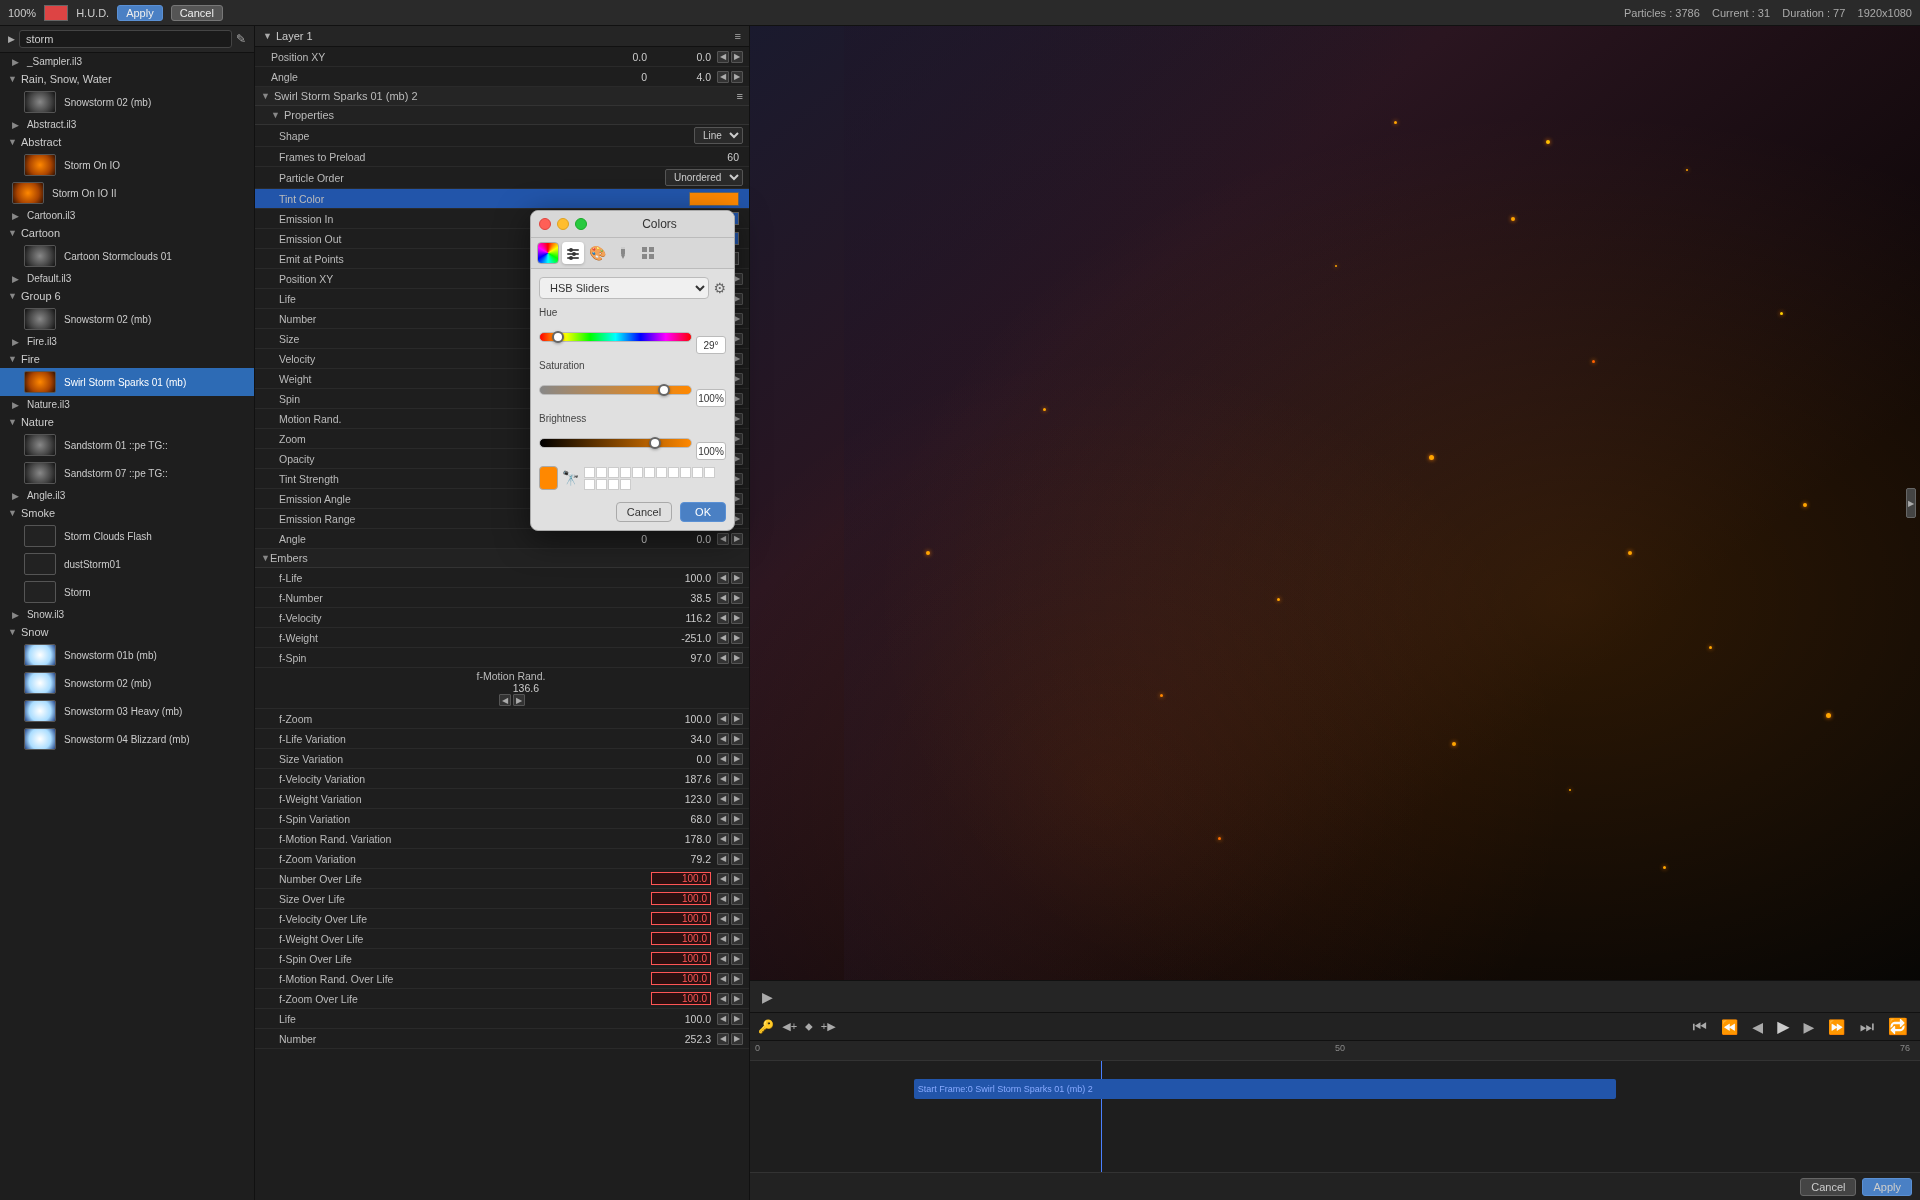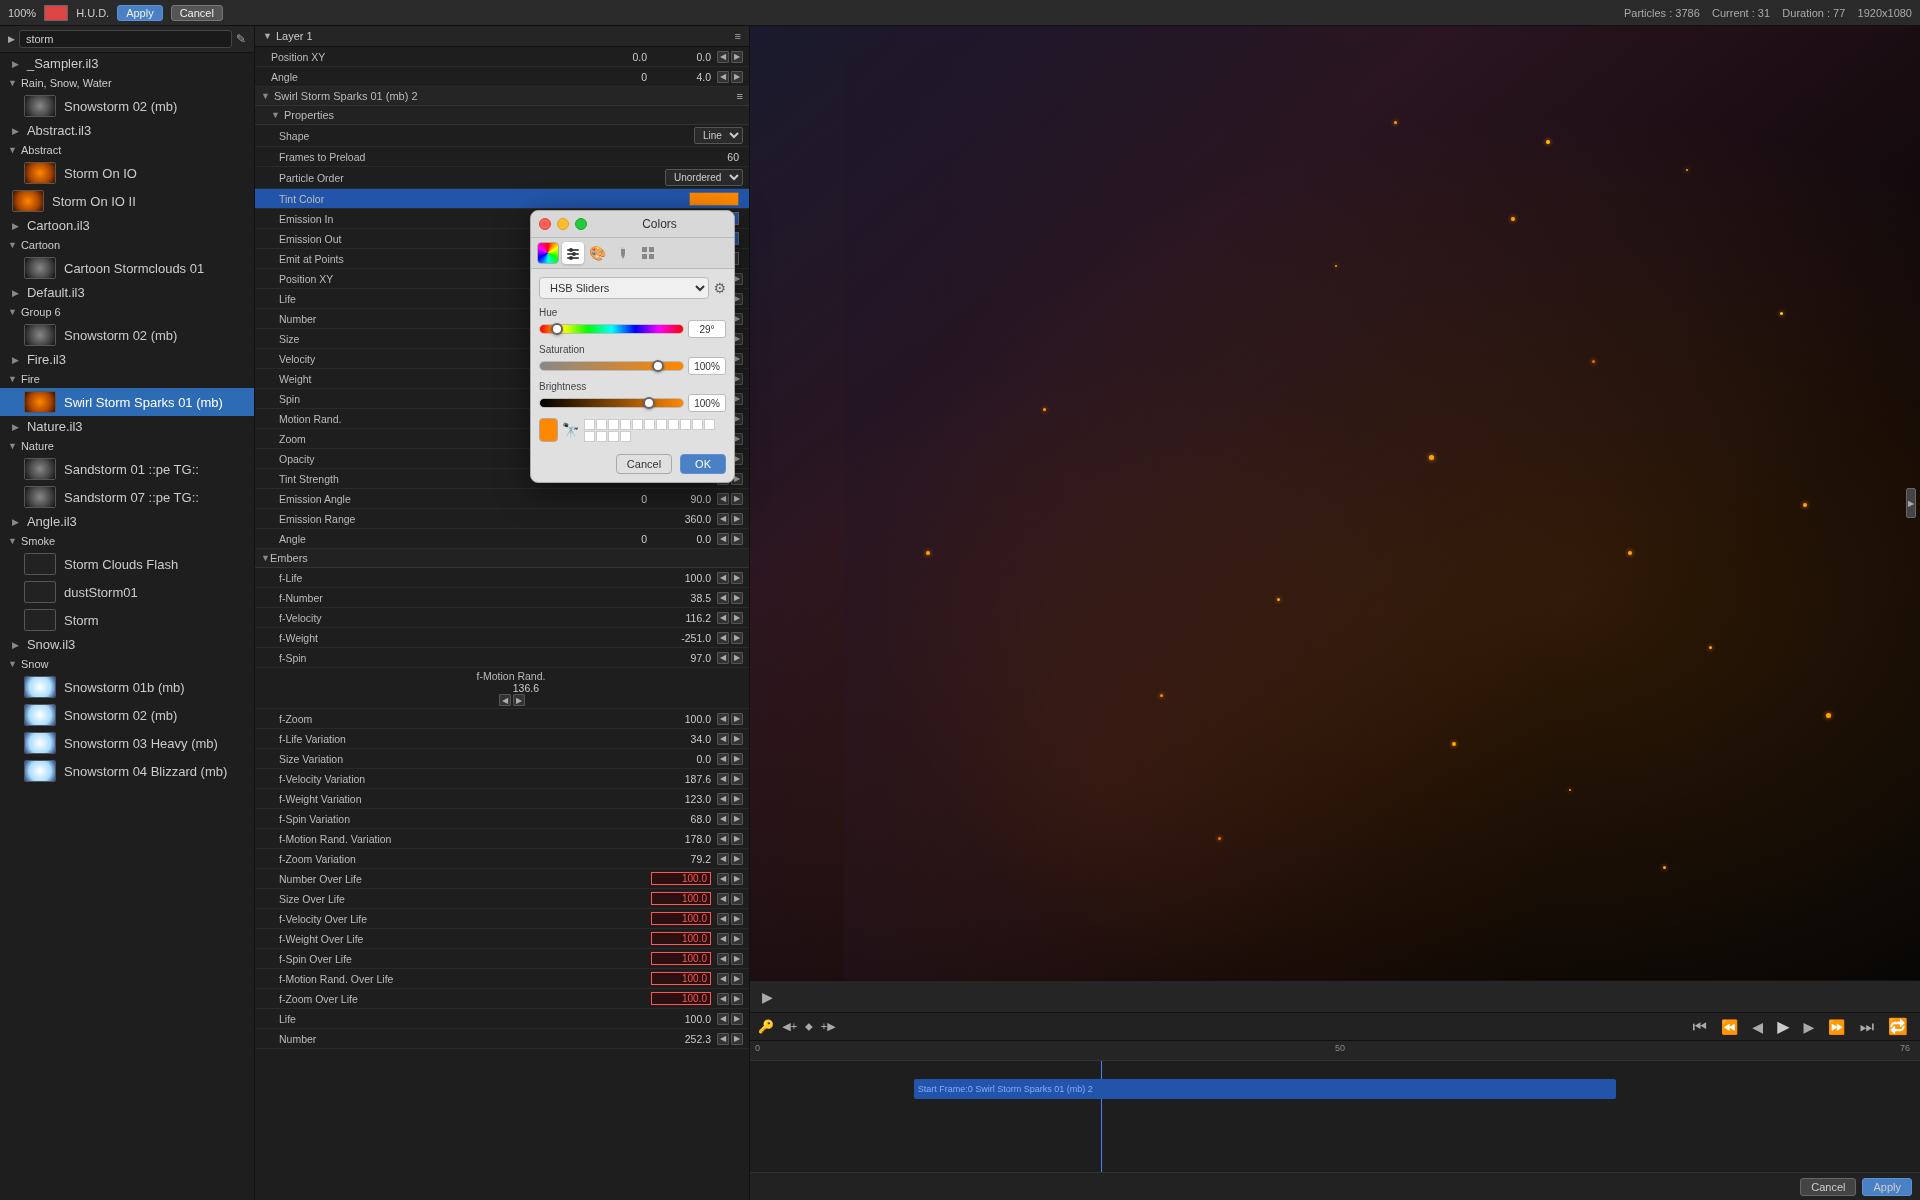--- a/index.html
+++ b/index.html
@@ -29,21 +29,21 @@
     }
     #sidebar-search-bar input { flex: 1; background: #1a1a1a; border: 1px solid #444; color: #ccc; padding: 2px 6px; border-radius: 3px; font-size: 11px; outline: none; }
     #sidebar-list { flex: 1; overflow-y: auto; }
     .sidebar-item { display: flex; align-items: center; padding: 3px 8px 3px 12px; cursor: pointer; gap: 8px; }
     .sidebar-item.selected { background: #2d6bb5; color: #fff; }
     .sidebar-item-thumb { width: 32px; height: 22px; background: #333; border: 1px solid #555; flex-shrink: 0; overflow: hidden; border-radius: 2px; }
     .sidebar-item-thumb.orange { background: radial-gradient(circle, #f80 0%, #a40 60%, #310 100%); }
     .sidebar-item-thumb.grey { background: radial-gradient(circle, #888 0%, #444 60%, #111 100%); }
     .sidebar-item-thumb.snow { background: radial-gradient(circle, #fff 0%, #adf 60%, #248 100%); }
     .sidebar-item-thumb.dark { background: #222; }
-    .sidebar-item-label { font-size: 13px; color: #ccc; }
+    .sidebar-item-label { font-size: 10px; color: #ccc; }
     .sidebar-item.selected .sidebar-item-label { color: #fff; }
     .sidebar-category { padding: 3px 8px 3px 8px; cursor: pointer; color: #ccc; font-size: 11px; display: flex; align-items: center; gap: 4px; }
     .caret { font-size: 9px; color: #888; }
 
     
     #props-panel {
       width: 495px; background: #1e1e1e; border-right: 1px solid #111; display: flex; flex-direction: column; overflow: hidden;
     }
     #props-header { display: flex; align-items: center; padding: 4px 8px; background: #252525; border-bottom: 1px solid #111; gap: 4px; font-size: 11px; color: #ccc; }
     #props-body { flex: 1; overflow-y: auto; }
@@ -113,21 +113,21 @@
     .colors-dropdown { flex: 1; background: #f0f0f0; border: 1px solid #bbb; border-radius: 4px; padding: 3px 6px; font-size: 11px; color: #333; cursor: pointer; }
     .colors-gear { color: #666; font-size: 14px; cursor: pointer; }
     .slider-row { margin-bottom: 6px; }
     .slider-label { font-size: 10px; color: #444; margin-bottom: 2px; }
     .slider-container { display: flex; align-items: center; gap: 4px; }
     .slider-track { flex: 1; height: 10px; border-radius: 5px; border: 1px solid #bbb; position: relative; cursor: pointer; }
     .slider-track.hue { background: linear-gradient(to right, #f00, #ff0, #0f0, #0ff, #00f, #f0f, #f00); }
     .slider-track.saturation { background: linear-gradient(to right, #888, #f80); }
     .slider-track.brightness { background: linear-gradient(to right, #000, #f80); }
     .slider-thumb { position: absolute; top: 50%; transform: translateY(-50%); width: 12px; height: 12px; border-radius: 50%; background: #fff; border: 2px solid #666; box-shadow: 0 1px 3px rgba(0,0,0,0.3); cursor: pointer; }
-    .slider-value-box { width: 38px; height: 18px; background: #fff; border: 1px solid #bbb; border-radius: 3px; font-size: 10px; color: #333; text-align: center; line-height: 18px; }
+    .slider-value-box { width: 30px; height: 18px; background: #fff; border: 1px solid #bbb; border-radius: 3px; font-size: 10px; color: #333; text-align: center; line-height: 18px; margin-top: 16px; }
     .colors-swatch-row { display: flex; align-items: center; gap: 4px; margin-top: 6px; margin-bottom: 8px; }
     .current-swatch { width: 24px; height: 24px; border-radius: 4px; background: #f80; border: 1px solid #aaa; }
     .eyedropper-icon { width: 20px; height: 20px; display: flex; align-items: center; justify-content: center; cursor: pointer; color: #555; font-size: 14px; }
     .swatch-grid { display: flex; flex-wrap: wrap; gap: 1px; }
     .swatch-cell { width: 11px; height: 11px; background: #fff; border: 0.5px solid #ccc; cursor: pointer; }
     .colors-buttons { display: flex; justify-content: flex-end; gap: 8px; padding: 4px 0 0; }
     .colors-cancel-btn { background: #e0e0e0; border: 1px solid #aaa; border-radius: 4px; padding: 3px 10px; font-size: 11px; color: #333; cursor: pointer; }
     .colors-ok-btn { background: #4a80c4; border: 1px solid #5a90d4; border-radius: 4px; padding: 3px 14px; font-size: 11px; color: #fff; cursor: pointer; }
 
     

